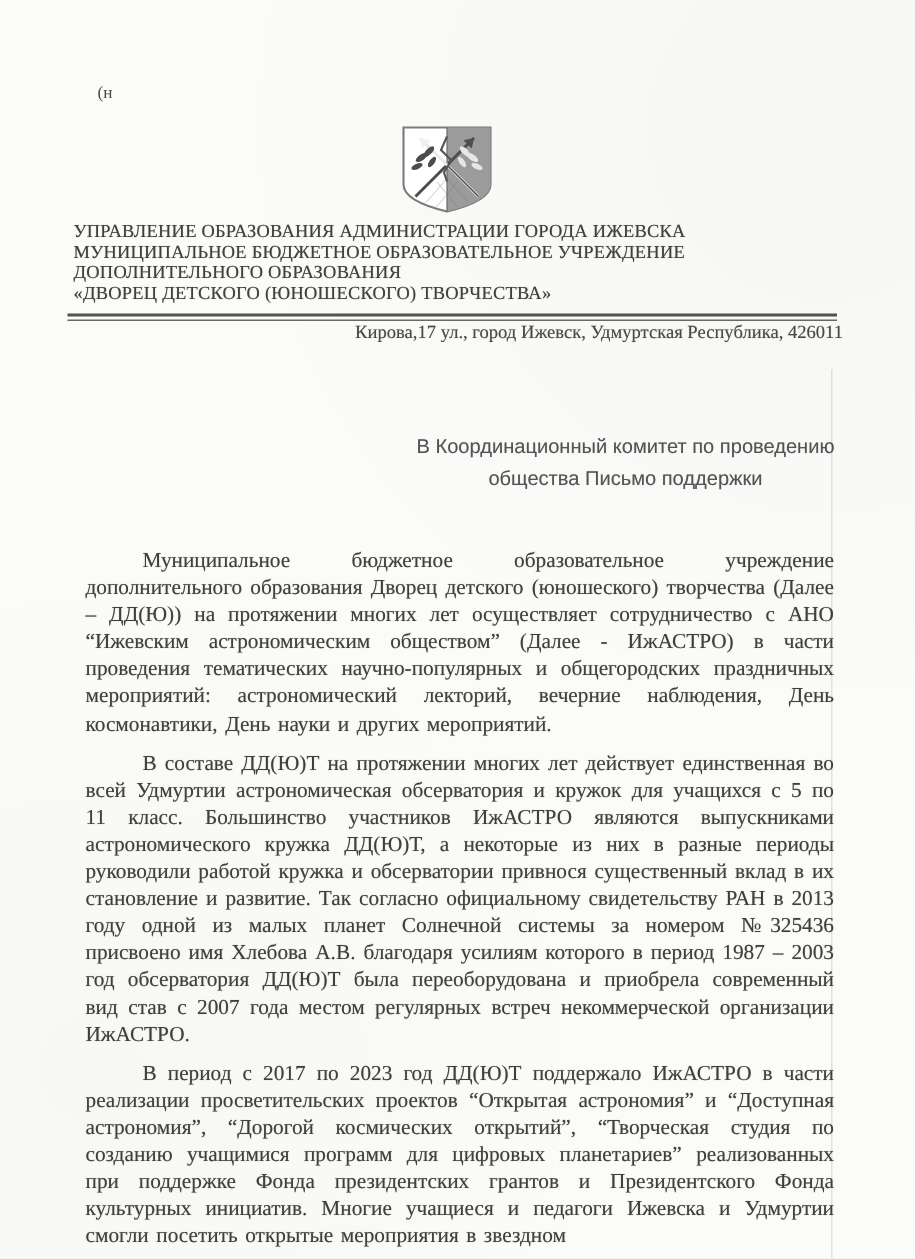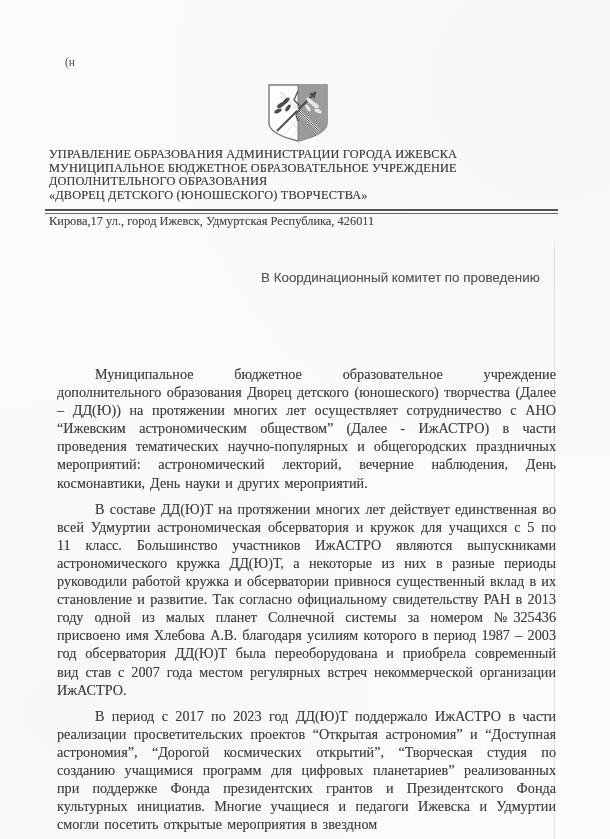--- a/index.html
+++ b/index.html
@@ -66,37 +66,38 @@
     height: 2px;
     border-top: 2.5px solid #55514e;
     border-bottom: 1px solid #6b6764;
   }
 
   .address-block {
     position: absolute;
     left: 49px;
     top: 215px;
     width: 513px;
-    text-align: left;
+    text-align: right;
     font-size: 12.4px;
     line-height: 13.8px;
     color: #4a4846;
     text-shadow: 0 0 0.6px rgba(80,78,76,0.45);
   }
 
   .recipient-block {
     position: absolute;
     left: 261px;
-    top: 268px;
+    top: 288px;
     width: 312px;
     font-family: "Liberation Sans", sans-serif;
     font-size: 13.4px;
     line-height: 20.6px;
     color: #545454;
     text-shadow: 0 0 0.5px rgba(90,90,90,0.4);
+    text-align: center;
   }
 
   .body-block {
     position: absolute;
     left: 57px;
     top: 349px;
     width: 499px;
     font-size: 14.2px;
     line-height: 18.1px;
     text-align: justify;
@@ -166,20 +167,21 @@
   </div>
 
   <div class="letterhead-rule"></div>
 
   <div class="address-block">
     <div>Кирова,17 ул., город Ижевск, Удмуртская Республика, 426011</div>
   </div>
 
   <div class="recipient-block">
     <div>В Координационный комитет по проведению</div>
+    <div>общества Письмо поддержки</div>
   </div>
 
   <div class="body-block">
     <p>Муниципальное бюджетное образовательное учреждение дополнительного образования Дворец детского (юношеского) творчества (Далее – ДД(Ю)) на протяжении многих лет осуществляет сотрудничество с АНО “Ижевским астрономическим обществом” (Далее - ИжАСТРО) в части проведения тематических научно-популярных и общегородских праздничных мероприятий: астрономический лекторий, вечерние наблюдения, День космонавтики, День науки и других мероприятий.</p>
     <p>В составе ДД(Ю)Т на протяжении многих лет действует единственная во всей Удмуртии астрономическая обсерватория и кружок для учащихся с 5 по 11 класс. Большинство участников ИжАСТРО являются выпускниками астрономического кружка ДД(Ю)Т, а некоторые из них в разные периоды руководили работой кружка и обсерватории привнося существенный вклад в их становление и развитие. Так согласно официальному свидетельству РАН в 2013 году одной из малых планет Солнечной системы за номером №325436 присвоено имя Хлебова А.В. благодаря усилиям которого в период 1987 – 2003 год обсерватория ДД(Ю)Т была переоборудована и приобрела современный вид став с 2007 года местом регулярных встреч некоммерческой организации ИжАСТРО.</p>
     <p>В период с 2017 по 2023 год ДД(Ю)Т поддержало ИжАСТРО в части реализации просветительских проектов “Открытая астрономия” и “Доступная астрономия”, “Дорогой космических открытий”, “Творческая студия по созданию учащимися программ для цифровых планетариев” реализованных при поддержке Фонда президентских грантов и Президентского Фонда культурных инициатив. Многие учащиеся и педагоги Ижевска и Удмуртии смогли посетить открытые мероприятия в звездном</p>
   </div>
 
 </div>
 

